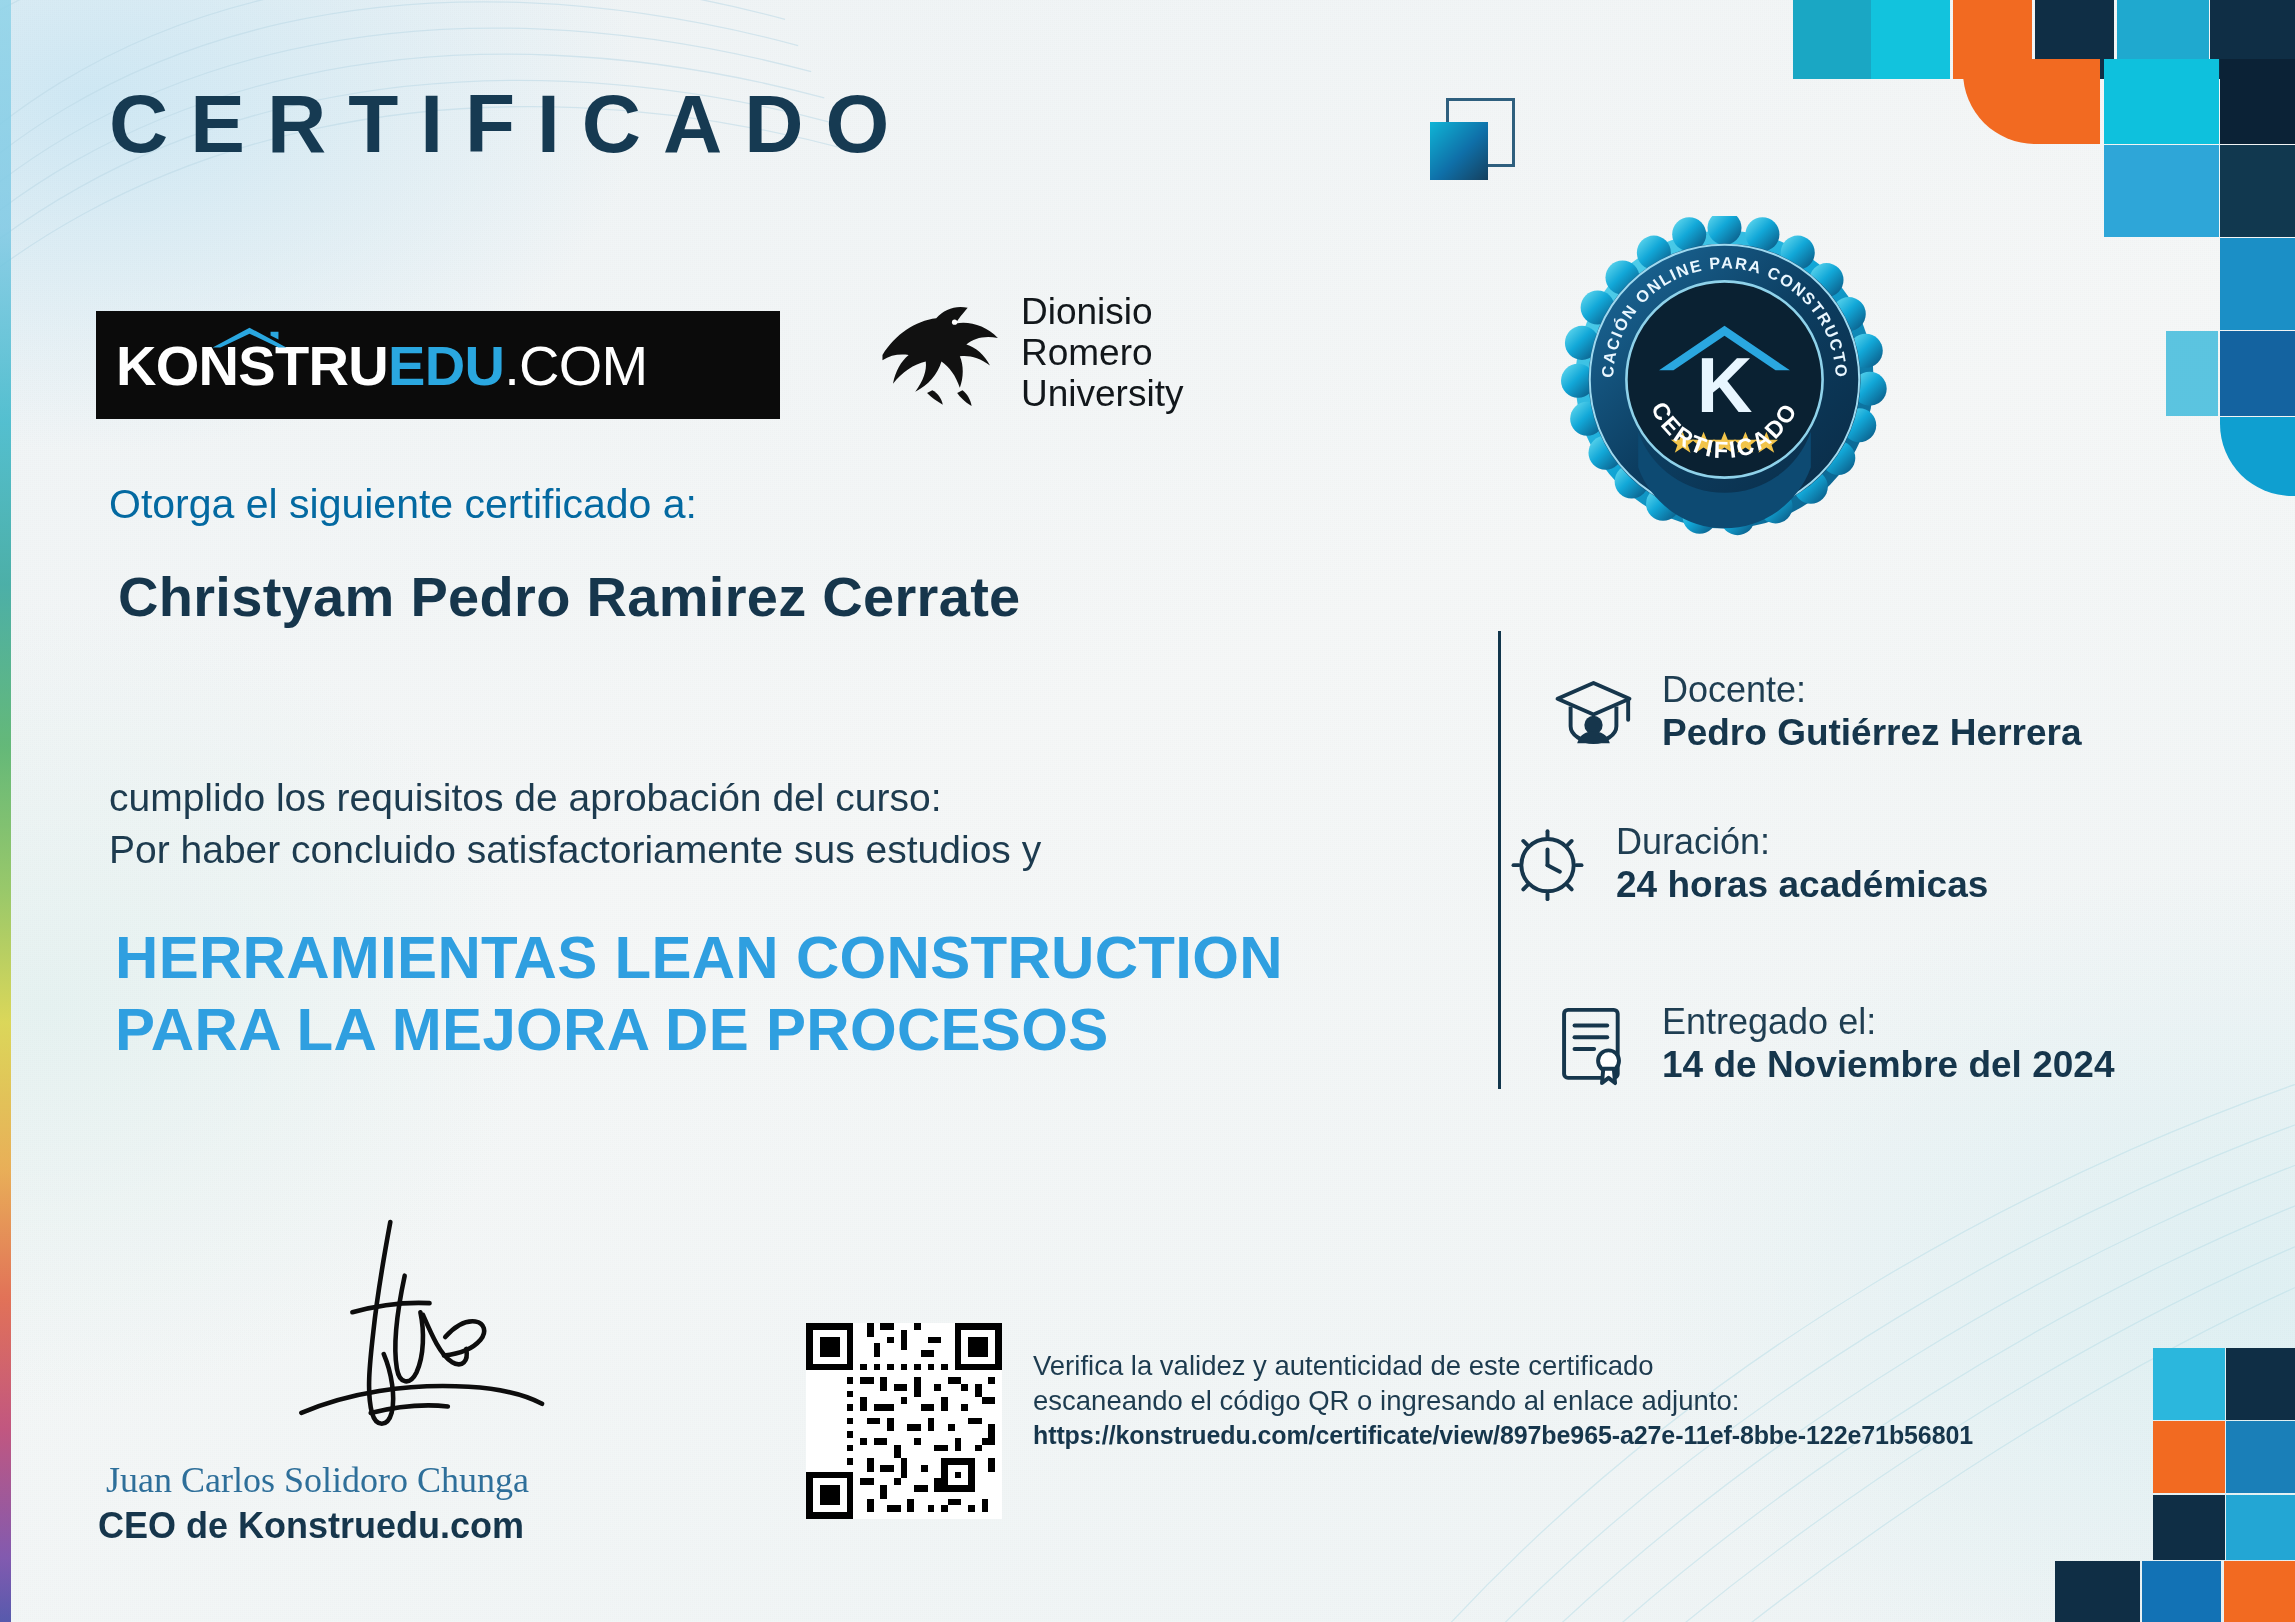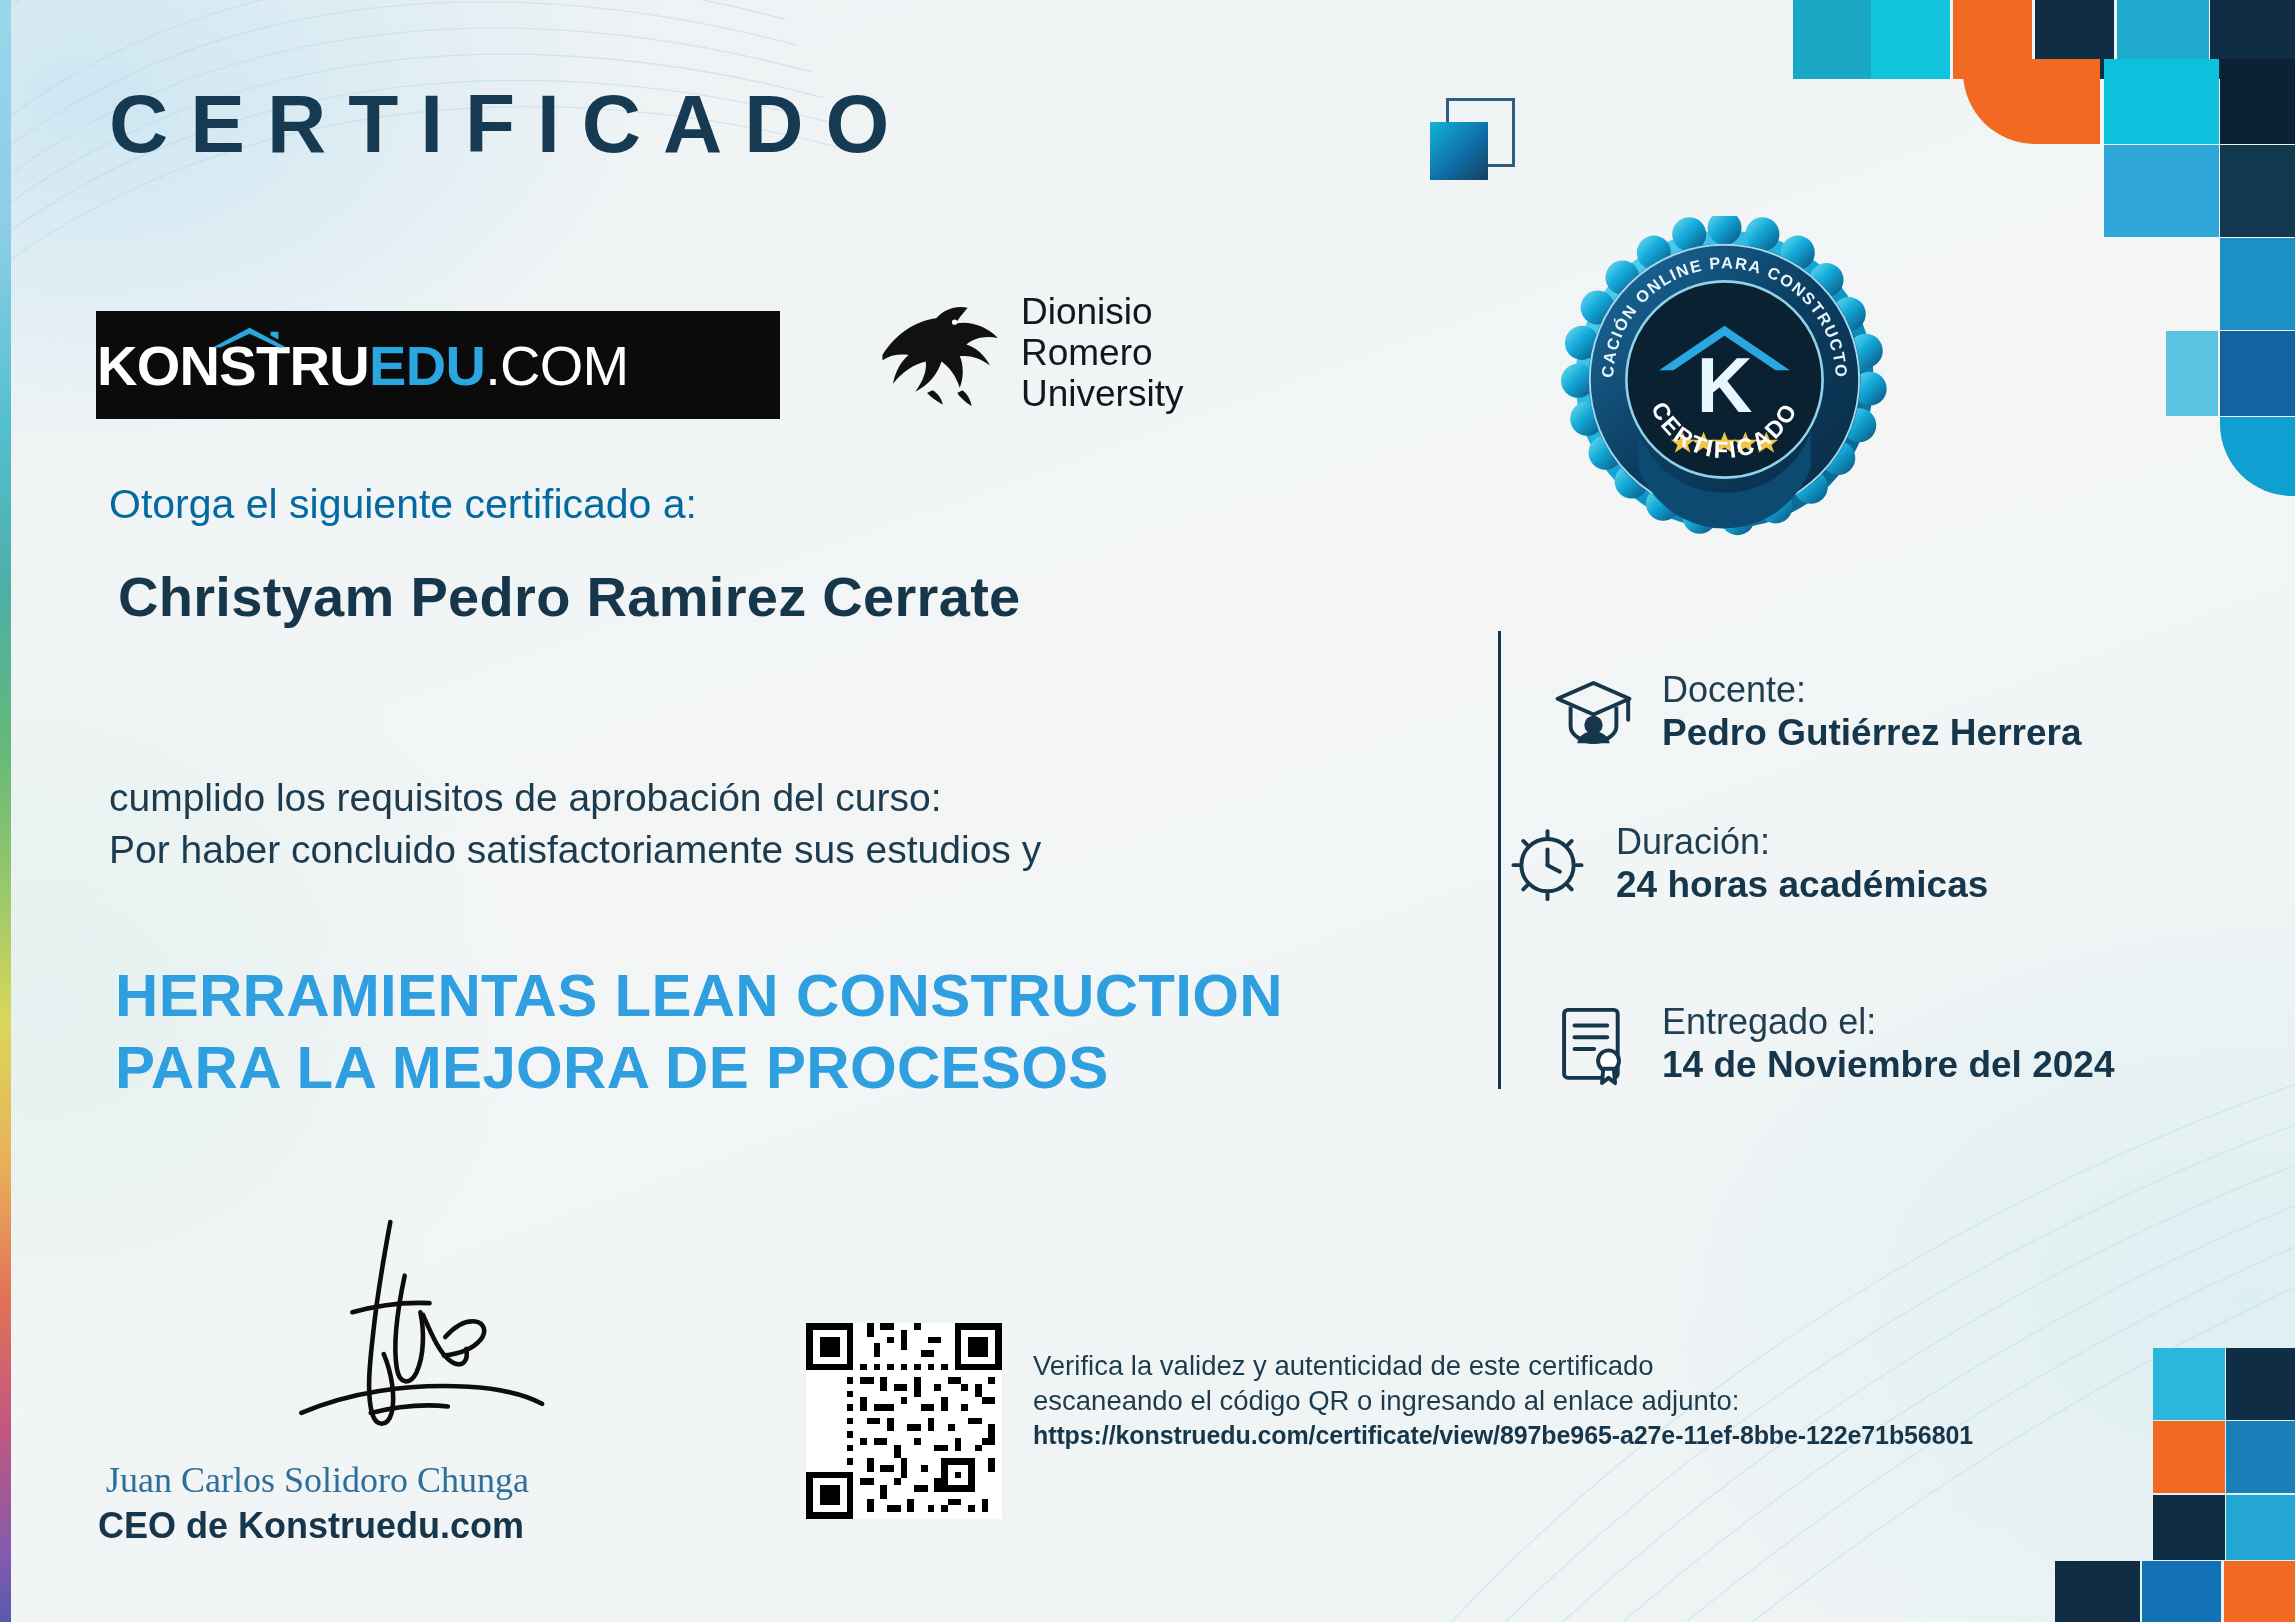--- a/index.html
+++ b/index.html
@@ -82,21 +82,21 @@
     background: linear-gradient(135deg, #0fb5d6 0%, #0f6fa8 55%, #15405e 100%);
   }
 
   
   .kon-logo {
     position: absolute;
     left: 96px; top: 311px;
     width: 684px; height: 108px;
     background: #0b0b0b;
     display: flex; align-items: center;
-    padding-left: 1px;
+    padding-left: 20px;
     box-sizing: border-box;
   }
   .kon-text {
     color: #ffffff;
     font-size: 56px;
     font-weight: 700;
     letter-spacing: -0.7px;
     font-family: "Liberation Sans", sans-serif;
     white-space: nowrap;
   }
@@ -152,21 +152,21 @@
     position: absolute;
     left: 109px; top: 772px;
     width: 1243px;
     font-size: 39px;
     line-height: 52px;
     color: #1d3b4f;
     font-family: "Liberation Sans", sans-serif;
   }
   .course {
     position: absolute;
-    left: 115px; top: 960px;
+    left: 115px; top: 922px;
     width: 1309px;
     font-size: 60px;
     line-height: 72px;
     font-weight: 700;
     color: #2f9fe0;
     letter-spacing: 0.3px;
     font-family: "Liberation Sans", sans-serif;
   }
 
   

